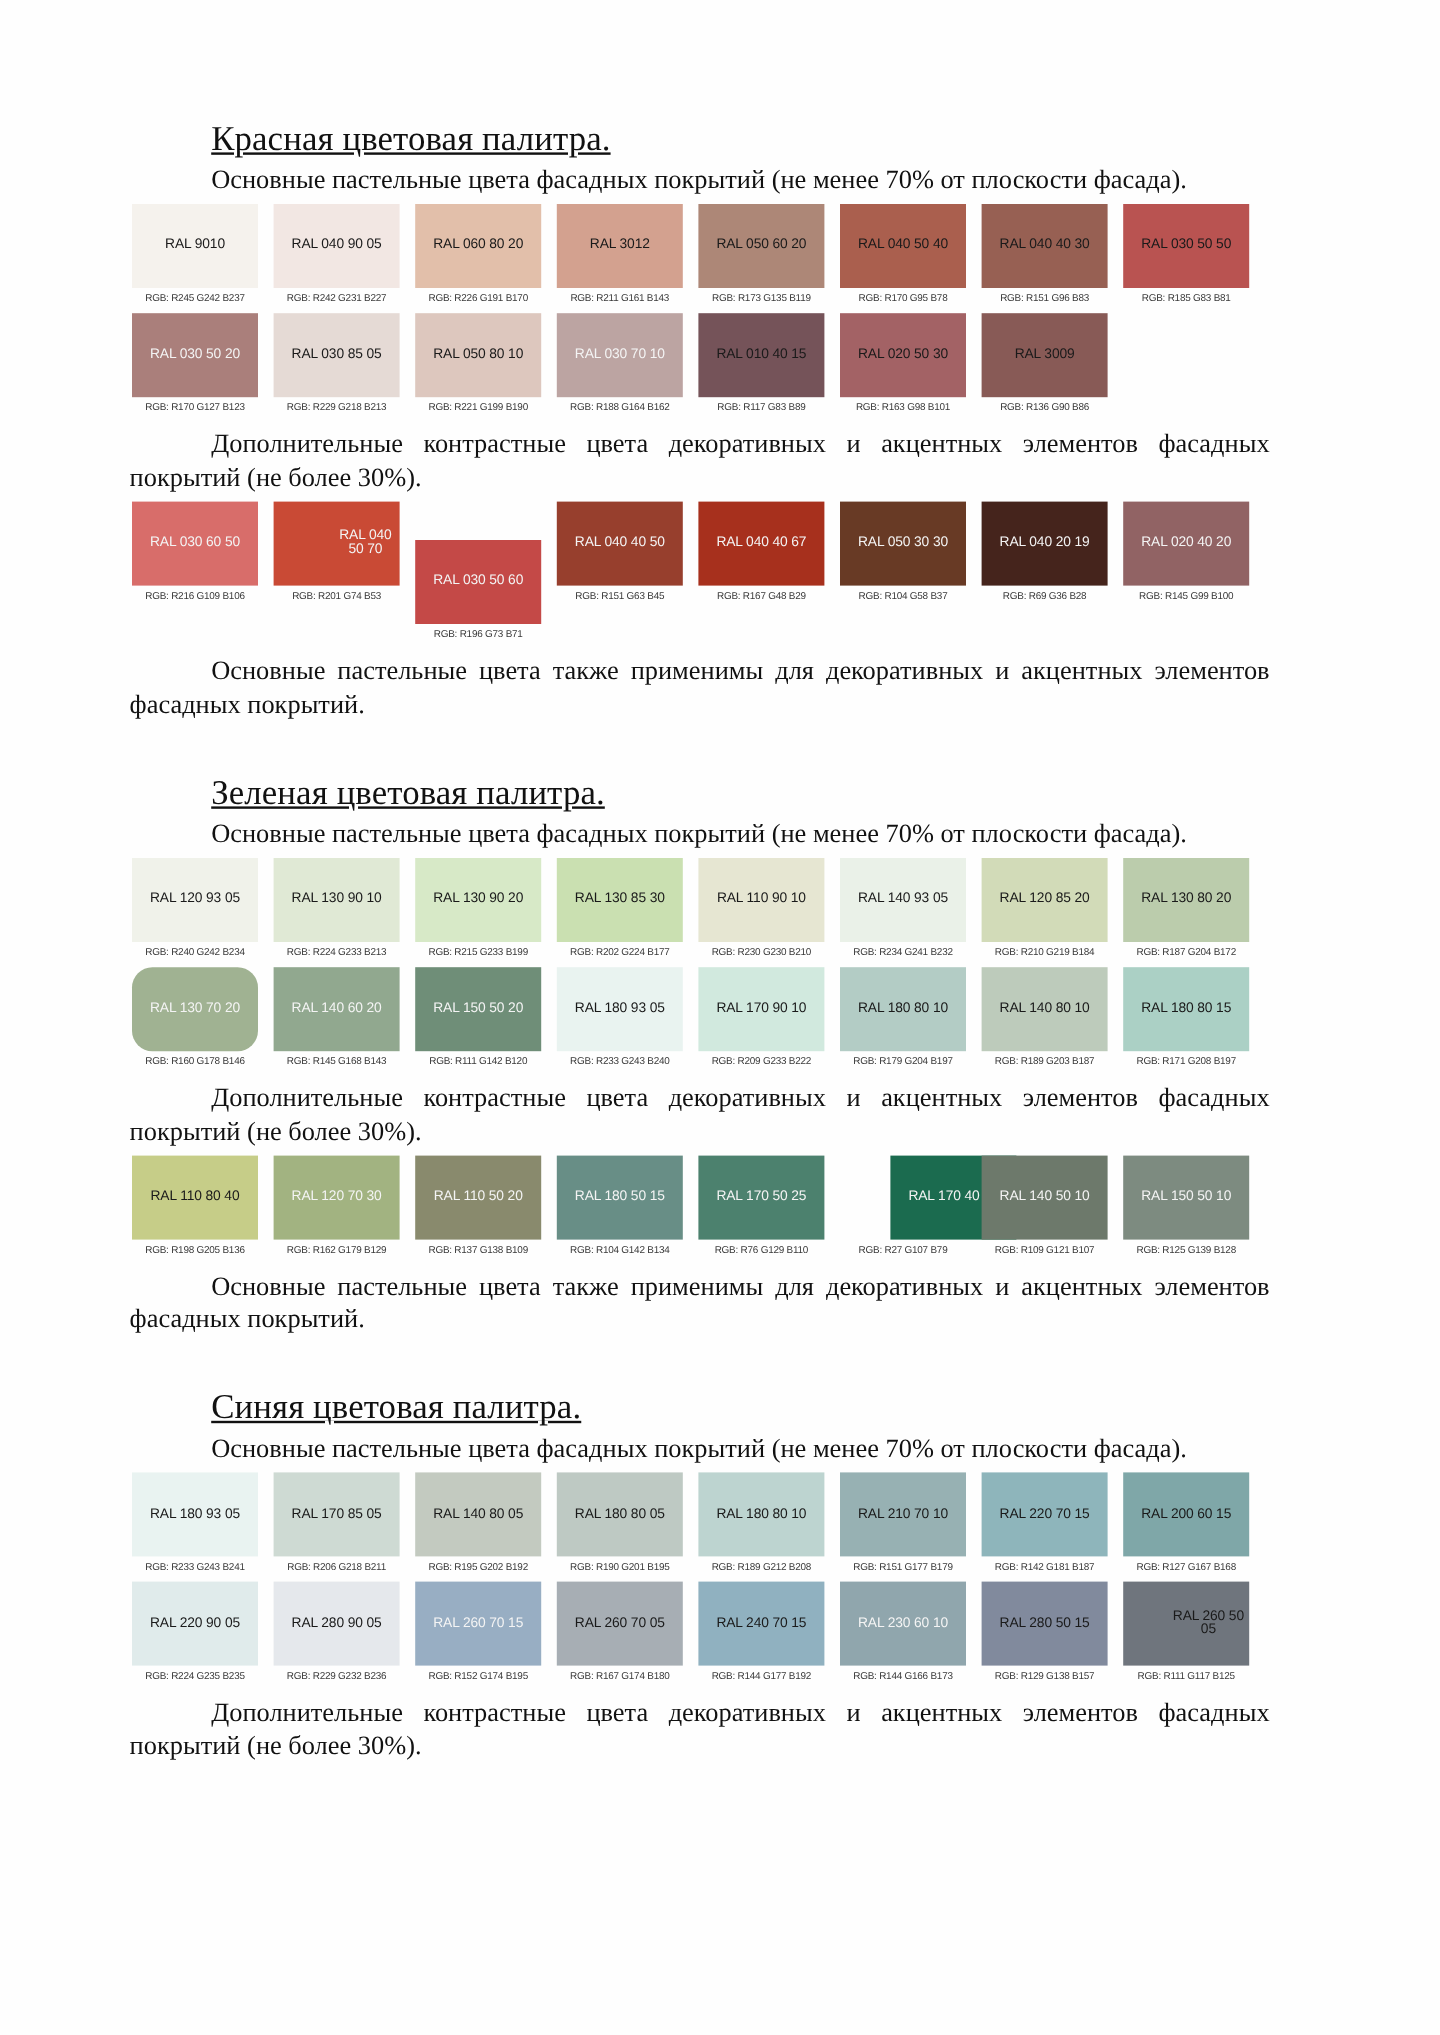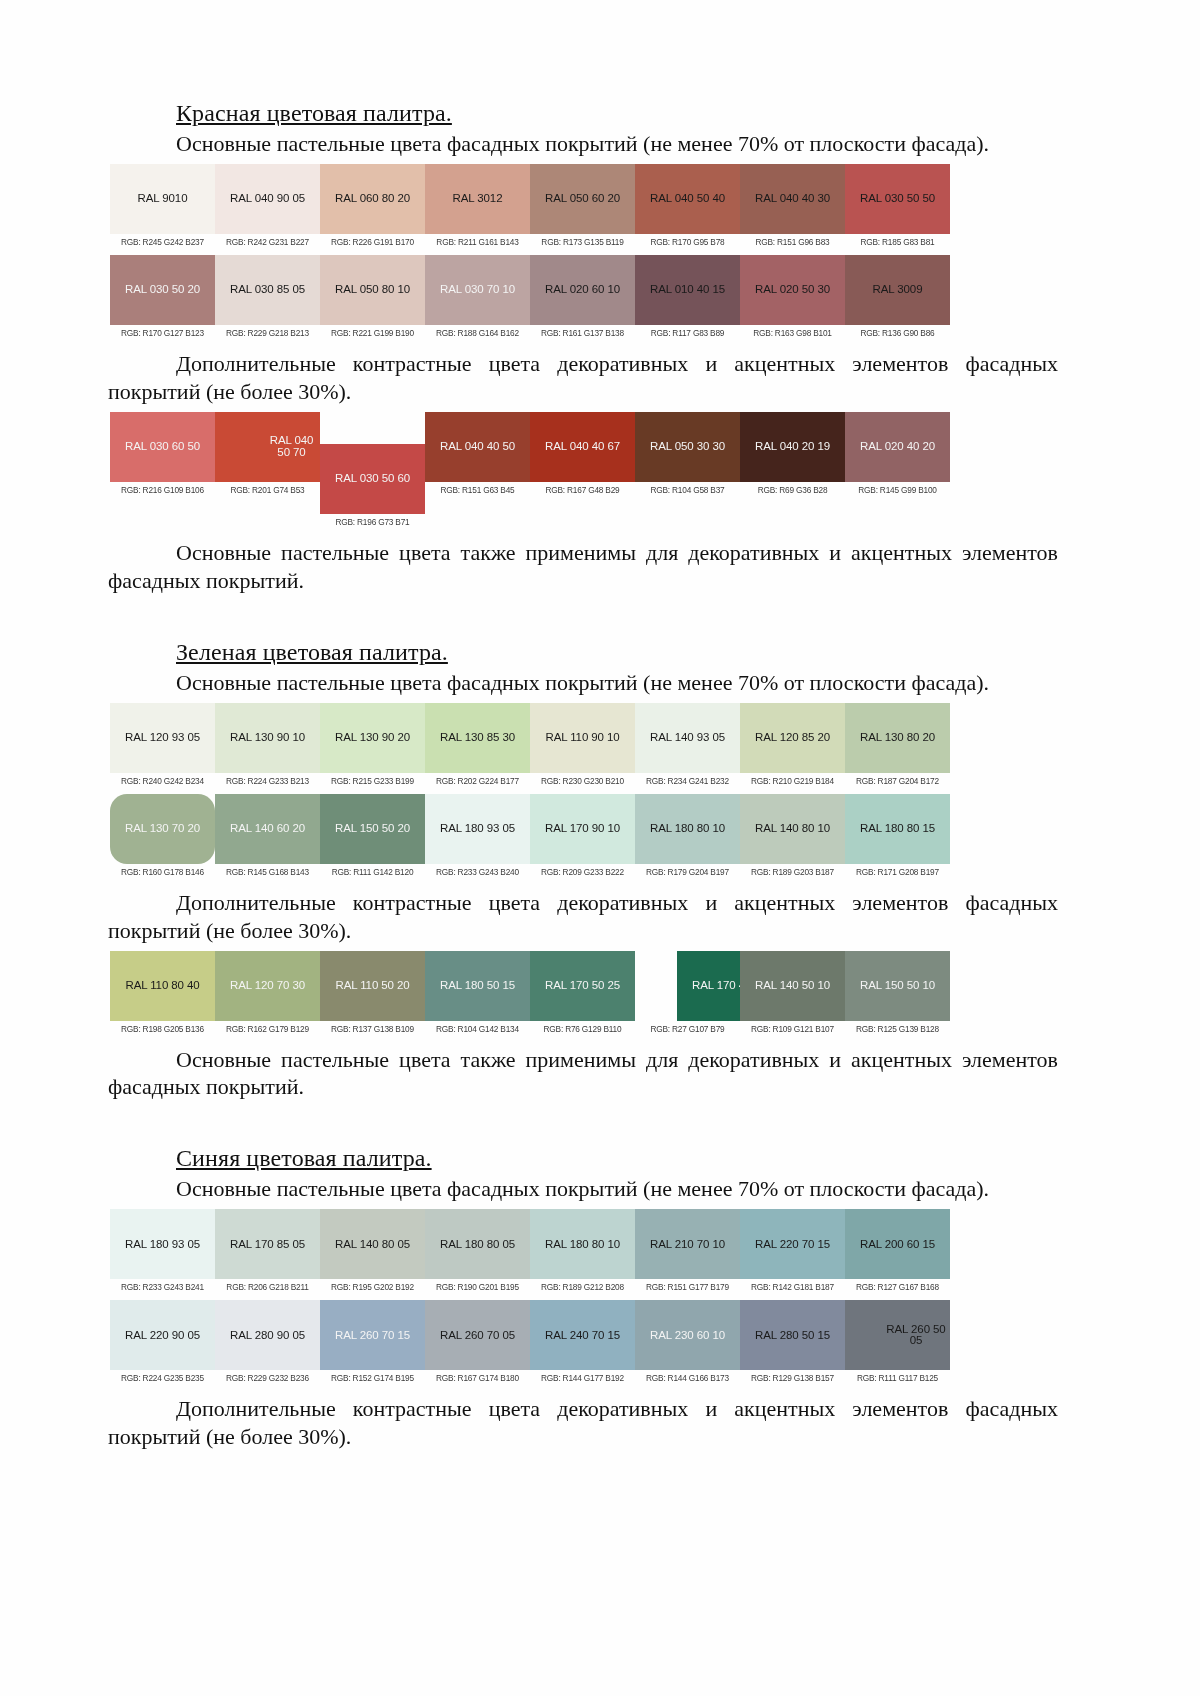--- a/index.html
+++ b/index.html
@@ -15,39 +15,40 @@
     position: relative;
     width: 1200px;
     height: 1696px;
     padding: 100px 108px 0 108px;
     background: #fefefe;
   }
   .section { margin-bottom: 0; }
 
   .heading {
     font-family: "Liberation Serif", serif;
-    font-size: 24px;
+    font-size: 29px;
     color: #111;
     text-decoration: underline;
     margin: 0 0 3px 68px;
     letter-spacing: 0.1px;
   }
   .para {
     font-family: "Liberation Serif", serif;
     font-size: 22px;
     line-height: 1.27;
     color: #111;
     margin: 0 0 6px 0;
     text-align: justify;
     text-indent: 68px;
     width: 950px;
   }
 
   .swatch-row {
     display: flex;
+    gap: 13px;
     margin: 0 0 0 2px;
     width: 960px;
   }
   .swatch-cell {
     width: 105px;
     display: flex;
     flex-direction: column;
   }
   .swatch {
     width: 105px;
@@ -132,24 +133,20 @@
           </div>
           <div class="swatch-cell">
             <div class="swatch" style="background: rgb(221, 199, 190);">RAL 050 80 10</div>
             <div class="rgb">RGB: R221 G199 B190</div>
           </div>
           <div class="swatch-cell">
             <div class="swatch light-text" style="background: rgb(188, 164, 162);">RAL 030 70 10</div>
             <div class="rgb">RGB: R188 G164 B162</div>
           </div>
           <div class="swatch-cell">
-            <div class="swatch" style="background: rgb(161, 137, 138);">RAL 020 60 10</div>
-            <div class="rgb">RGB: R161 G137 B138</div>
-          </div>
-          <div class="swatch-cell">
             <div class="swatch" style="background: rgb(117, 83, 89);">RAL 010 40 15</div>
             <div class="rgb">RGB: R117 G83 B89</div>
           </div>
           <div class="swatch-cell">
             <div class="swatch" style="background: rgb(163, 98, 101);">RAL 020 50 30</div>
             <div class="rgb">RGB: R163 G98 B101</div>
           </div>
           <div class="swatch-cell">
             <div class="swatch" style="background: rgb(136, 90, 86);">RAL 3009</div>
             <div class="rgb">RGB: R136 G90 B86</div>

